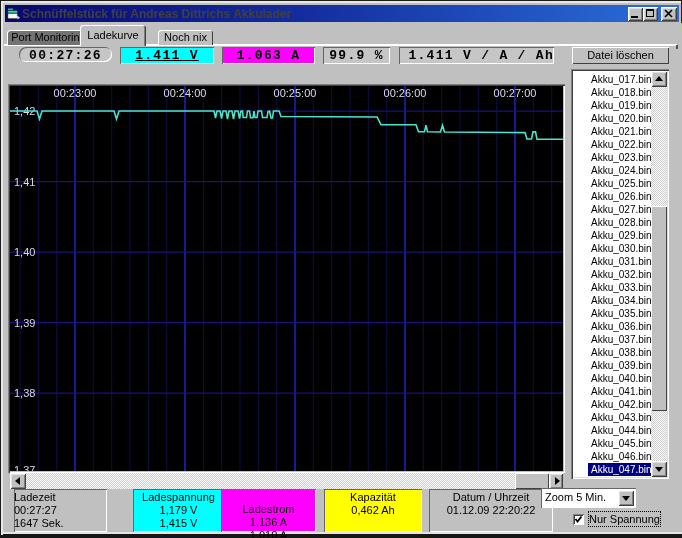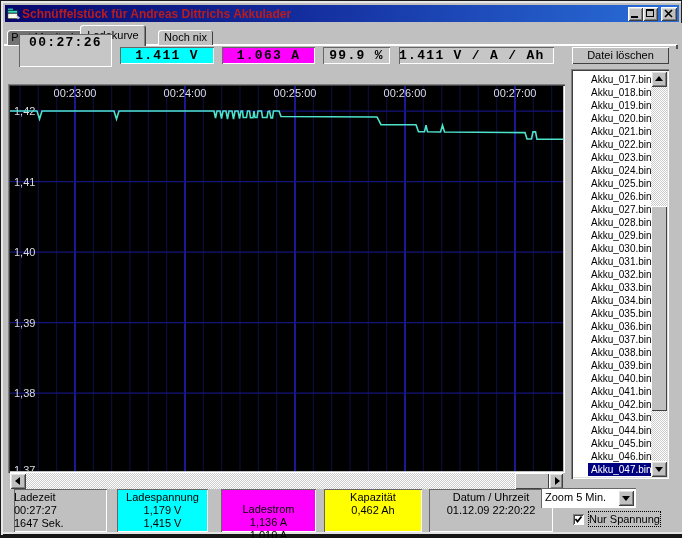--- a/index.html
+++ b/index.html
@@ -24,21 +24,21 @@
 <div class="abs" style="left:1px;top:1px;width:2px;height:534px;background:#e8e8e8;"></div>
 
 <div class="abs" style="left:5px;top:5px;width:674px;height:17px;background:linear-gradient(90deg,#07076c 0%,#142e9f 45%,#2a6fd9 100%);"></div>
 
 <svg class="abs" style="left:7px;top:8px;" width="14" height="12" viewBox="0 0 14 12">
   <rect x="1" y="0.5" width="5" height="2.2" fill="#28b0a0"></rect>
   <rect x="0.8" y="2.6" width="9.6" height="2.6" fill="#36d8c2" stroke="#083830" stroke-width="0.7"></rect>
   <rect x="0.8" y="5.2" width="9.8" height="5.6" fill="#f8f8ee" stroke="#101010" stroke-width="0.7"></rect>
   <path d="M9.2 6.8 L13.2 9.8 L10.6 11.6 Z" fill="#c4c4dc"></path>
 </svg>
-<div class="abs" style="left:22px;top:7px;font-size:12px;font-weight:bold;color:#b91c1c;">Schnüffelstück für Andreas Dittrichs Akkulader</div>
+<div class="abs" style="left:22px;top:7px;font-size:12px;font-weight:bold;color:#404040;">Schnüffelstück für Andreas Dittrichs Akkulader</div>
 
 <div class="abs raised" style="left:628px;top:7px;width:15px;height:14px;background:#c0c0c0;">
   <div class="abs" style="left:3px;top:9px;width:7px;height:2px;background:#000;"></div>
 </div>
 <div class="abs raised" style="left:643px;top:7px;width:15px;height:14px;background:#c0c0c0;">
   <div class="abs" style="left:3px;top:2px;width:8px;height:8px;border:1px solid #000;border-top:2px solid #000;"></div>
 </div>
 <div class="abs raised" style="left:661px;top:7px;width:16px;height:14px;background:#c0c0c0;">
   <svg class="abs" style="left:3px;top:2px;" width="9" height="9" viewBox="0 0 9 9">
       <path d="M1 1 L8 8 M8 1 L1 8" stroke="#000" stroke-width="1.6"></path>
@@ -52,25 +52,25 @@
 <div class="abs" style="left:7px;top:30px;width:83px;height:15px;background:#737373;border-radius:3px 3px 0 0;box-shadow:inset 1px 1px 0 #ffffff, inset -1px 0 0 #404040;">
   <div class="lbl" style="text-align:center;margin-top:1px;">Port Monitoring</div>
 </div>
 <div class="abs" style="left:80px;top:25px;width:66px;height:21px;background:#c0c0c0;border-radius:3px 3px 0 0;box-shadow:inset 1px 1px 0 #ffffff, inset -1px 0 0 #404040, inset -2px 0 0 #808080;">
   <div class="lbl" style="text-align:center;margin-top:4px;">Ladekurve</div>
 </div>
 <div class="abs" style="left:158px;top:30px;width:55px;height:15px;background:#c0c0c0;border-radius:3px 3px 0 0;box-shadow:inset 1px 1px 0 #ffffff, inset -1px 0 0 #404040;">
   <div class="lbl" style="text-align:center;margin-top:1px;">Noch nix</div>
 </div>
 
-<div class="abs sunken1 mono" style="left:19px;top:34px;width:93px;height:33px;background:#c6c6c6;text-align:center;line-height:17px;">00:27:26</div>
-<div class="abs sunken1 mono" style="left:120px;top:47px;width:94px;height:17px;background:#00ffff;text-align:center;line-height:17px;">1.411 V</div>
+<div class="abs sunken1 mono" style="left:19px;top:47px;width:93px;height:15px;background:#c6c6c6;text-align:center;line-height:17px;border-radius:7px;">00:27:26</div>
+<div class="abs sunken1 mono" style="left:120px;top:47px;width:94px;height:17px;background:#00ffff;text-align:center;line-height:17px;text-decoration:underline;">1.411 V</div>
 <div class="abs sunken1 mono" style="left:222px;top:47px;width:93px;height:17px;background:#ff00ff;text-align:center;line-height:17px;">1.063 A</div>
 <div class="abs sunken1 mono" style="left:323px;top:47px;width:67px;height:17px;background:#c6c6c6;text-align:center;line-height:17px;">99.9 %</div>
-<div class="abs sunken1 mono" style="left:399px;top:47px;width:155px;height:17px;background:#c6c6c6;text-align:left;line-height:17px;">1.411 V / A / Ah</div>
+<div class="abs sunken1 mono" style="left:399px;top:47px;width:155px;height:17px;background:#c6c6c6;text-align:right;line-height:17px;">1.411 V / A / Ah</div>
 <div class="abs raised1 lbl" style="left:572px;top:47px;width:97px;height:17px;background:#c0c0c0;text-align:center;line-height:16px;">Datei löschen</div>
 
 <div class="abs" style="left:8px;top:84px;width:557px;height:389px;box-shadow:inset 1px 1px 0 #808080, inset 2px 2px 0 #404040, inset -1px -1px 0 #ffffff;"></div>
 <svg class="abs" style="left:10px;top:86px;" width="553" height="385" viewBox="0 0 553 385">
   <rect x="0" y="0" width="553" height="385" fill="#000000"></rect>
   <line x1="10.00" x2="10.00" y1="0" y2="385" stroke="#0e0e40" stroke-width="1.1"></line>
   <line x1="28.33" x2="28.33" y1="0" y2="385" stroke="#0e0e40" stroke-width="1.1"></line>
   <line x1="46.67" x2="46.67" y1="0" y2="385" stroke="#0e0e40" stroke-width="1.1"></line>
   <line x1="65.00" x2="65.00" y1="0" y2="385" stroke="#2222c4" stroke-width="1.5"></line>
   <line x1="83.33" x2="83.33" y1="0" y2="385" stroke="#0e0e40" stroke-width="1.1"></line>
@@ -169,21 +169,21 @@
   <div class="abs" style="left:4px;top:5px;width:0;height:0;border:4px solid transparent;border-bottom:5px solid #000;border-top:none;"></div>
 </div>
 <div class="abs raised" style="left:651px;top:461px;width:16px;height:16px;background:#c0c0c0;">
   <div class="abs" style="left:4px;top:6px;width:0;height:0;border:4px solid transparent;border-top:5px solid #000;border-bottom:none;"></div>
 </div>
 <div class="abs raised1" style="left:651px;top:206px;width:16px;height:205px;background:#c0c0c0;"></div>
 
 <div class="abs sunken1" style="left:14px;top:489px;width:93px;height:43px;background:#c0c0c0;">
   <div class="lbl" style="text-align:left;line-height:13px;padding-top:2px;">Ladezeit<br>00:27:27<br>1647 Sek.</div>
 </div>
-<div class="abs sunken1" style="left:117px;top:489px;width:91px;height:43px;background:#00ffff;">
+<div class="abs sunken1" style="left:133px;top:489px;width:91px;height:43px;background:#00ffff;">
   <div class="lbl" style="text-align:center;line-height:13px;padding-top:2px;">Ladespannung<br>1,179 V<br>1,415 V</div>
 </div>
 <div class="abs sunken1" style="left:221px;top:489px;width:95px;height:43px;background:#ff00ff;">
   <div class="lbl" style="text-align:center;line-height:13px;padding-top:14px;">Ladestrom<br>1,136 A<br>1,010 A</div>
 </div>
 <div class="abs sunken1" style="left:324px;top:489px;width:98px;height:43px;background:#ffff00;">
   <div class="lbl" style="text-align:center;line-height:13px;padding-top:2px;">Kapazität<br>0,462 Ah</div>
 </div>
 <div class="abs sunken1" style="left:429px;top:489px;width:124px;height:43px;background:#c0c0c0;">
   <div class="lbl" style="text-align:center;line-height:13px;padding-top:2px;">Datum / Uhrzeit<br>01.12.09 22:20:22</div>

